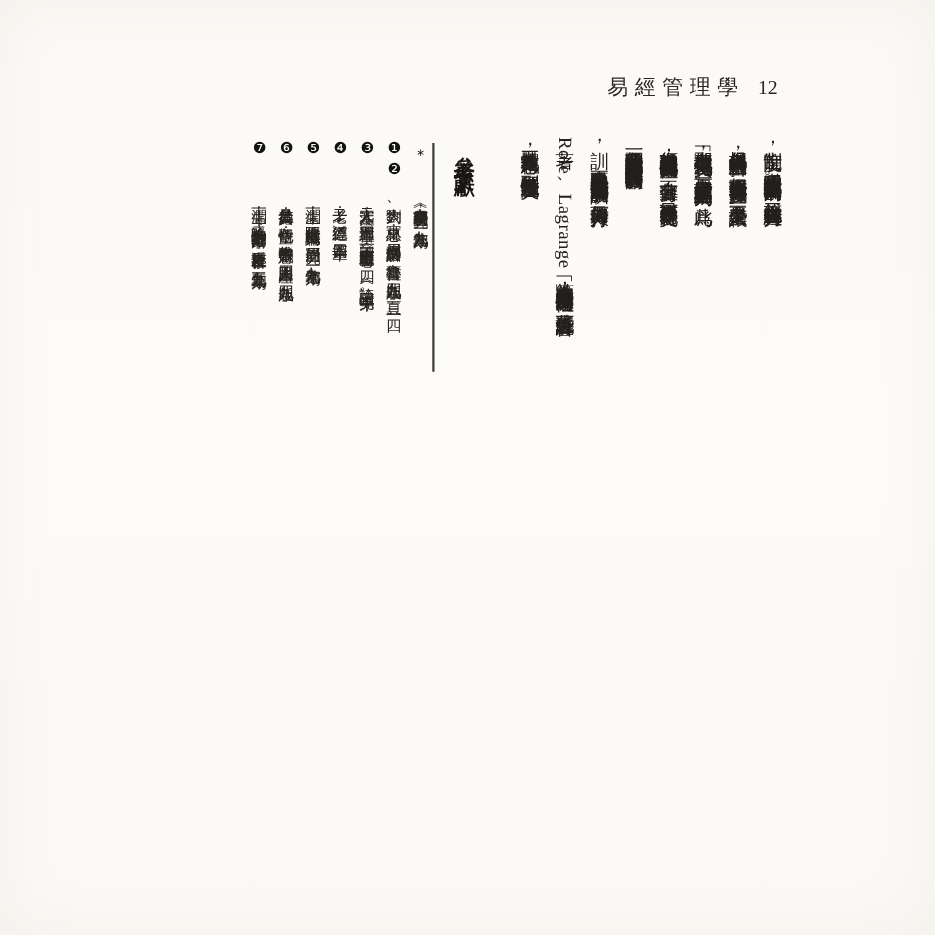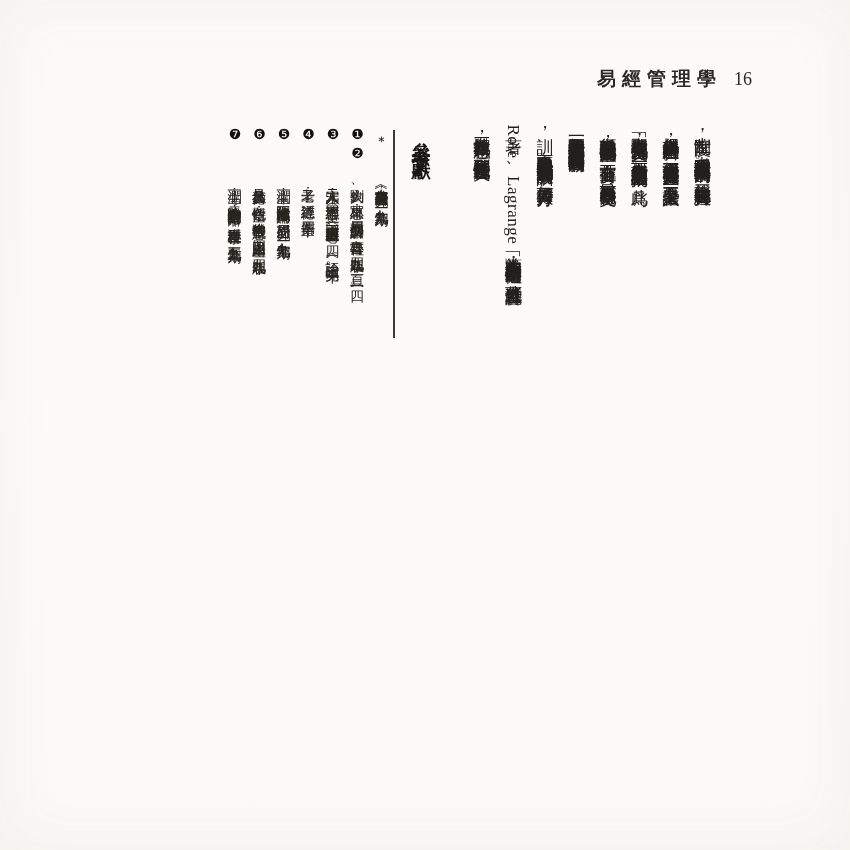--- a/index.html
+++ b/index.html
@@ -23,23 +23,22 @@
     position: absolute;
     top: 66px;
     left: 552px;
     display: flex;
     align-items: baseline;
     white-space: nowrap;
   }
   .book-title {
     font-size: 19px;
     letter-spacing: 6px;
-    font-weight: 700;
+    font-weight: 400;
     color: #2a2825;
-    margin-left: 45px;
   }
   .page-number {
     font-size: 18px;
     margin-left: 12px;
     color: #2a2825;
   }
   
   .main-text {
     position: absolute;
     top: 124px;
@@ -108,21 +107,21 @@
     box-shadow: inset 0 0 60px rgba(120,110,90,0.06);
   }
 </style>
 </head>
 <body>
 
 <div class="page">
 
   <div class="running-head">
     <span class="book-title">易經管理學</span>
-    <span class="page-number">16</span>
+    <span class="page-number">12</span>
   </div>
 
   <div class="main-text">
     <div class="text-col">院士制度，中科院和工程院士中絕大多數是搞自然科學的。錢三強先生在世時曾經大力</div>
     <div class="text-col">提倡自然科學與社會科學的結合，但至少在易理研究方面還很少見。不要老是讓一些人</div>
     <div class="text-col">在那裡費力地「挖掘」傳統文化，而另一些人卻只站在一邊評頭品足乃至批判。爲此，</div>
     <div class="text-col">必須反復強調弘揚民族傳統文化的重要性，不宜妄自菲薄，盲目崇拜西方的科學文化。</div>
     <div class="text-col">我們要吸取一些老字號的名牌國產品在海外被別人搶先註冊獲取專利後再返銷回國的教</div>
     <div class="text-col">訓，更要吸取外人把我國名土特產拿過去包裝貼上外國名牌的教訓，如果等待西方人打</div>
     <div class="text-col">著Role、Lagrange等人的「名牌」向華人宣揚中庸之道的科學性，某些人也許可能會</div>

